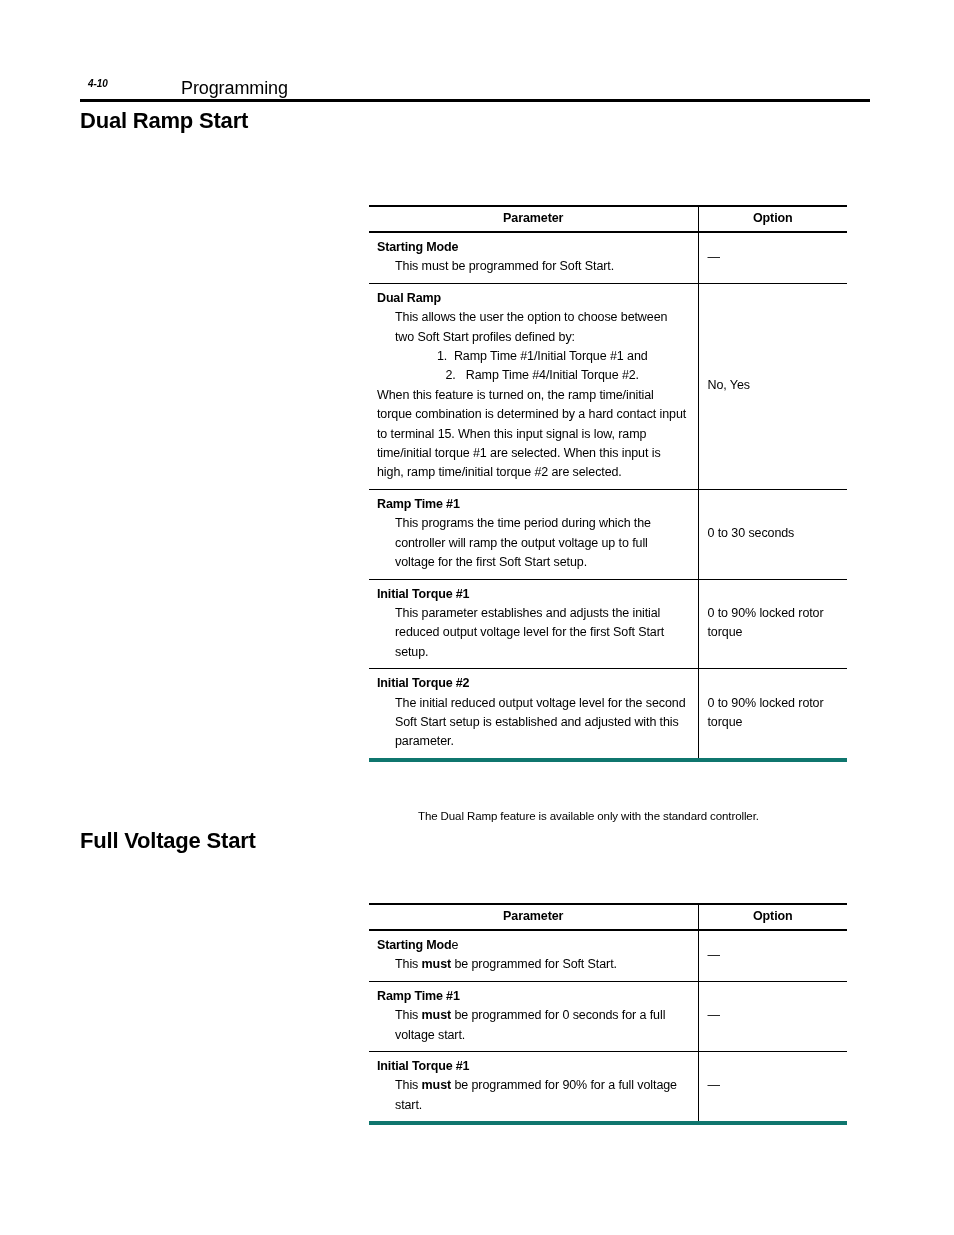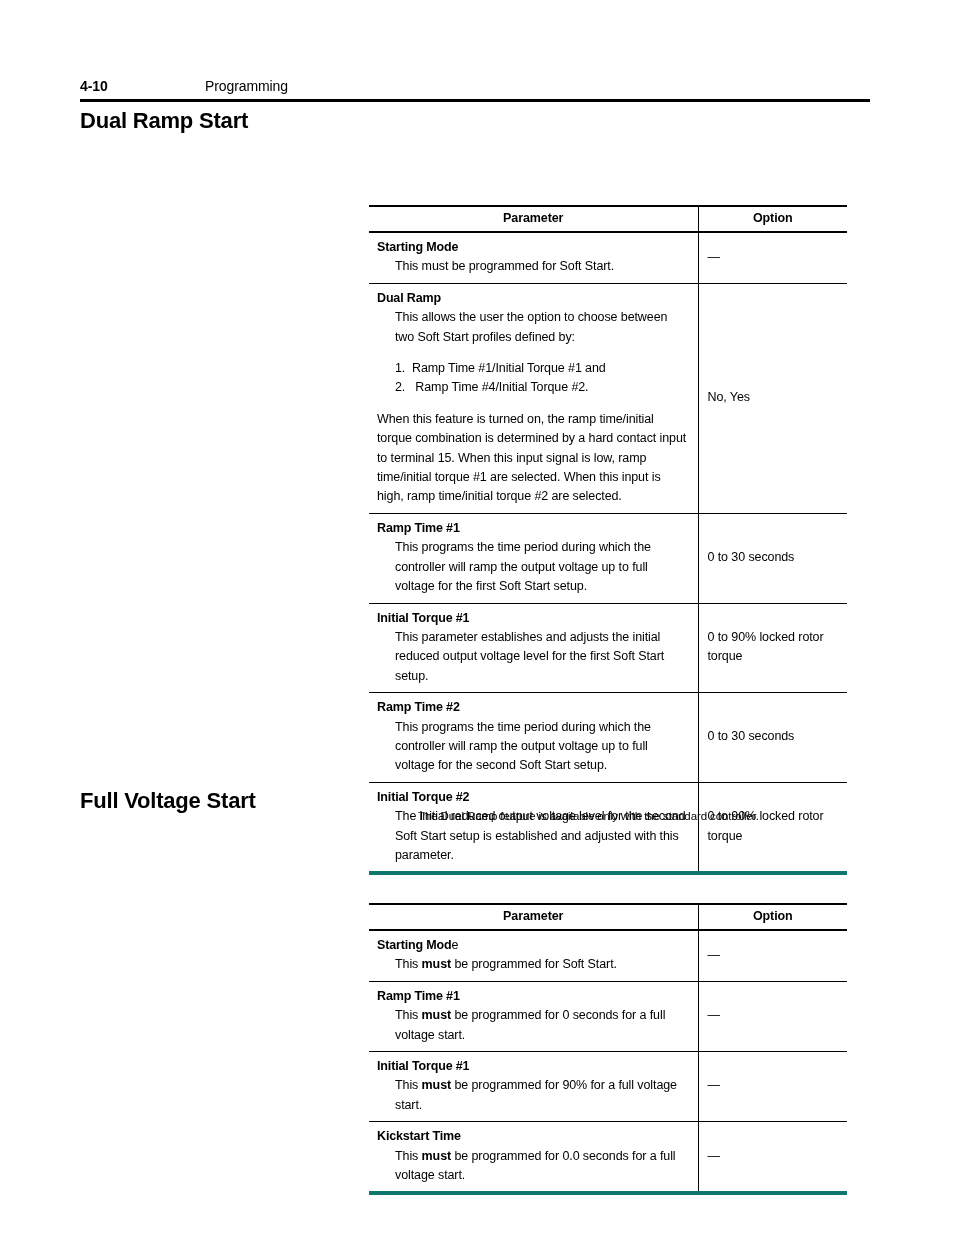--- a/index.html
+++ b/index.html
@@ -27,55 +27,55 @@
   
   .running-head {
     position: absolute;
     left: 80px;
     top: 78px;
     width: 790px;
     height: 18px;
   }
   .folio {
     position: absolute;
-    left: 0;
+    left: 8px;
     top: 0;
-    font-size: 14px;
-    font-weight: bold;
-    letter-spacing: -0.1px;
+    font-size: 10px;
+    font-weight: bold;
+    letter-spacing: -0.1px;
+    font-style: italic;
   }
   .chapter-name {
     position: absolute;
     left: 101px;
     top: 0px;
-    font-size: 14px;
+    font-size: 18px;
     font-weight: normal;
     letter-spacing: -0.1px;
-    margin-left: 24px;
   }
   .head-rule {
     position: absolute;
     left: 80px;
     top: 99px;
     width: 790px;
     height: 2.5px;
     background: #000;
   }
 
   
   .section-heading {
     position: absolute;
     left: 80px;
     font-size: 22px;
     font-weight: bold;
     letter-spacing: -0.2px;
     white-space: nowrap;
   }
   #heading-dual-ramp { top: 108px; }
-  #heading-full-voltage { top: 788px; }
+  #heading-full-voltage { top: 828px; }
 
   
   .param-table {
     position: absolute;
     left: 369px;
     width: 478px;
     border-collapse: collapse;
     table-layout: fixed;
   }
   #table-dual-ramp { top: 205px; }
@@ -126,24 +126,25 @@
   }
   .p-desc {
     display: block;
     margin-left: 18px;
   }
   .p-desc.no-indent {
     margin-left: 0;
   }
   .p-list {
     display: block;
-    margin: 12px;
+    margin: 0;
     padding: 0;
     list-style: none;
     margin-left: 18px;
+    text-align: center;
   }
   .p-list li {
     display: block;
     white-space: pre;
   }
   .opt-text {
     display: block;
   }
   .opt-dash {
     display: block;
@@ -224,29 +225,20 @@
       <tr>
         <td class="cell-param">
           <span class="p-name">Initial Torque #1</span>
           <span class="p-desc">This parameter establishes and adjusts the initial reduced output voltage level for the first Soft Start setup.</span>
         </td>
         <td class="cell-option">
           <span class="opt-text">0 to 90% locked rotor torque</span>
         </td>
       </tr>
 
-      <tr>
-        <td class="cell-param">
-          <span class="p-name">Ramp Time #2</span>
-          <span class="p-desc">This programs the time period during which the controller will ramp the output voltage up to full voltage for the second Soft Start setup.</span>
-        </td>
-        <td class="cell-option">
-          <span class="opt-text">0 to 30 seconds</span>
-        </td>
-      </tr>
 
       <tr>
         <td class="cell-param">
           <span class="p-name">Initial Torque #2</span>
           <span class="p-desc">The initial reduced output voltage level for the second Soft Start setup is established and adjusted with this parameter.</span>
         </td>
         <td class="cell-option">
           <span class="opt-text">0 to 90% locked rotor torque</span>
         </td>
       </tr>
@@ -292,25 +284,16 @@
       <tr>
         <td class="cell-param">
           <span class="p-name"><span>Initial Torque #1</span><span class="p-name-tail"></span></span>
           <span class="p-desc"><span>This </span><b>must</b><span> be programmed for 90% for a full voltage start.</span></span>
         </td>
         <td class="cell-option">
           <span class="opt-dash">—</span>
         </td>
       </tr>
 
-      <tr>
-        <td class="cell-param">
-          <span class="p-name"><span>Kickstart Time</span><span class="p-name-tail"></span></span>
-          <span class="p-desc"><span>This </span><b>must</b><span> be programmed for 0.0 seconds for a full voltage start.</span></span>
-        </td>
-        <td class="cell-option">
-          <span class="opt-dash">—</span>
-        </td>
-      </tr>
     </tbody>
   </table>
 
 </div>
 
 </body></html>

